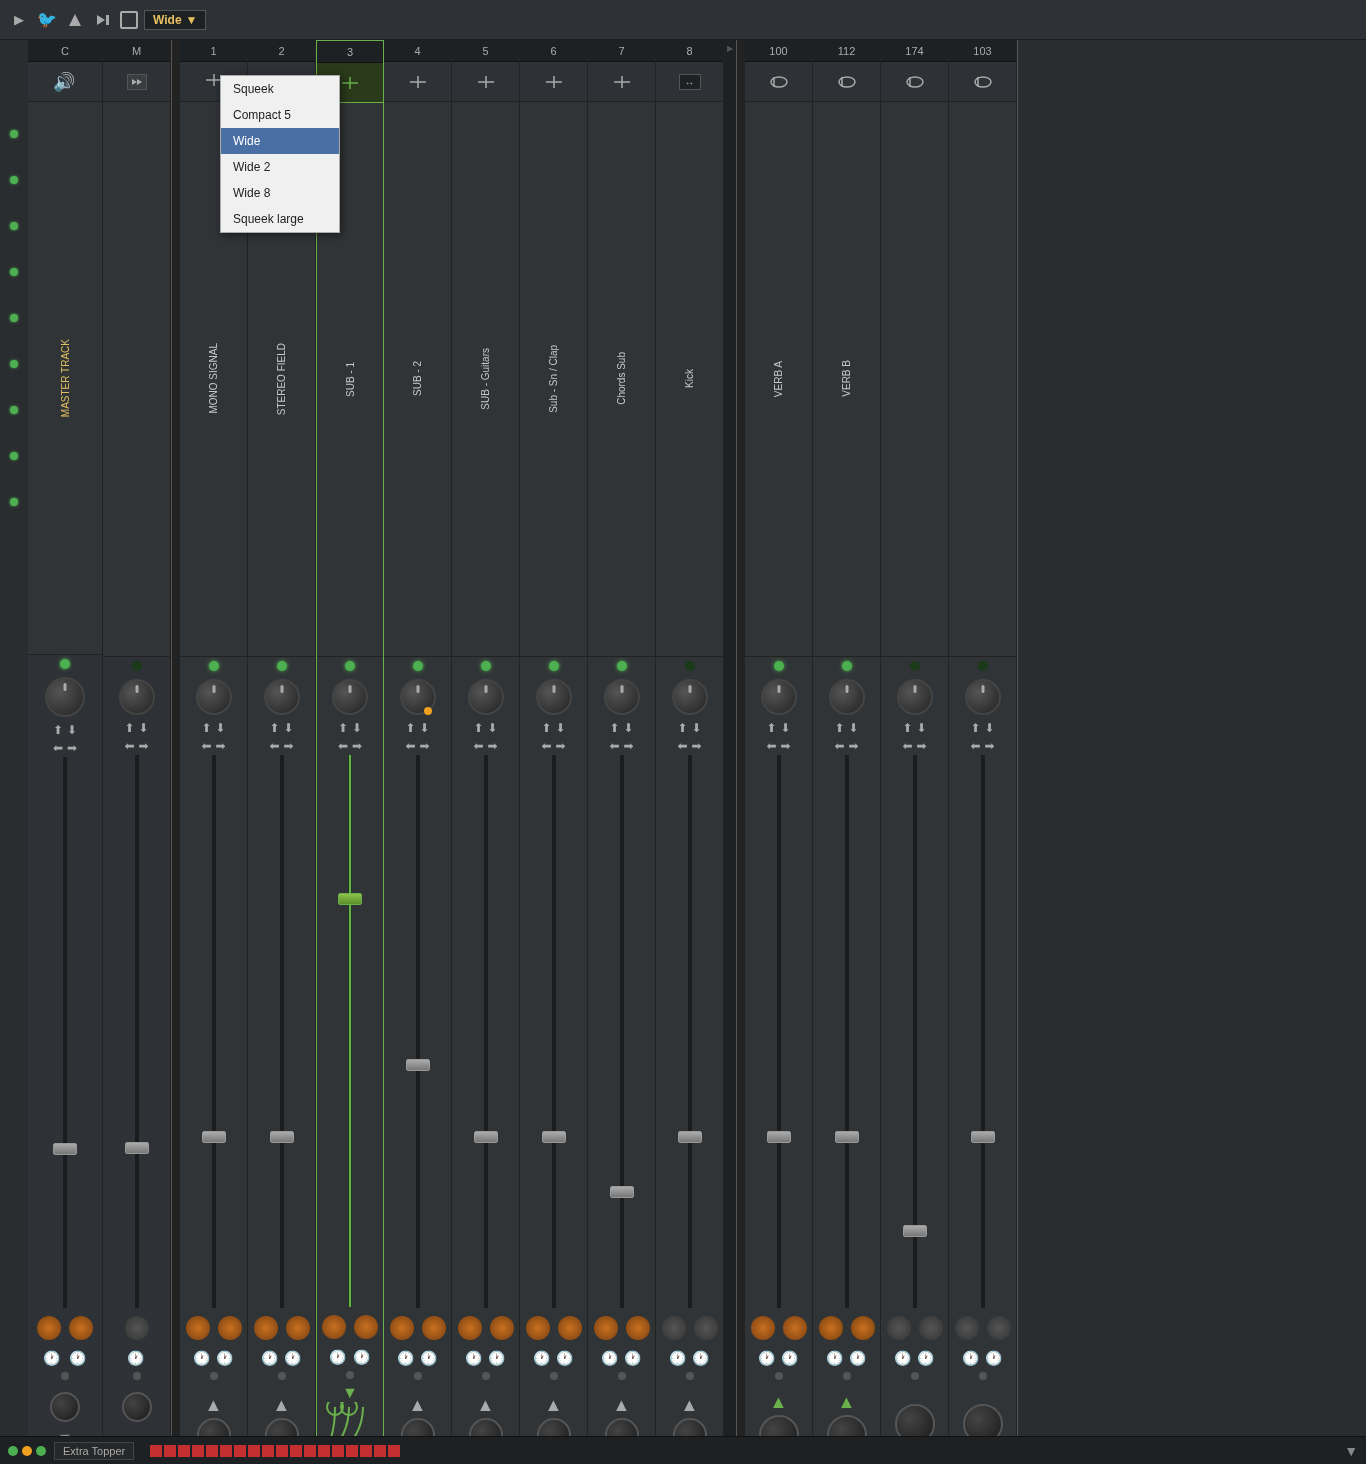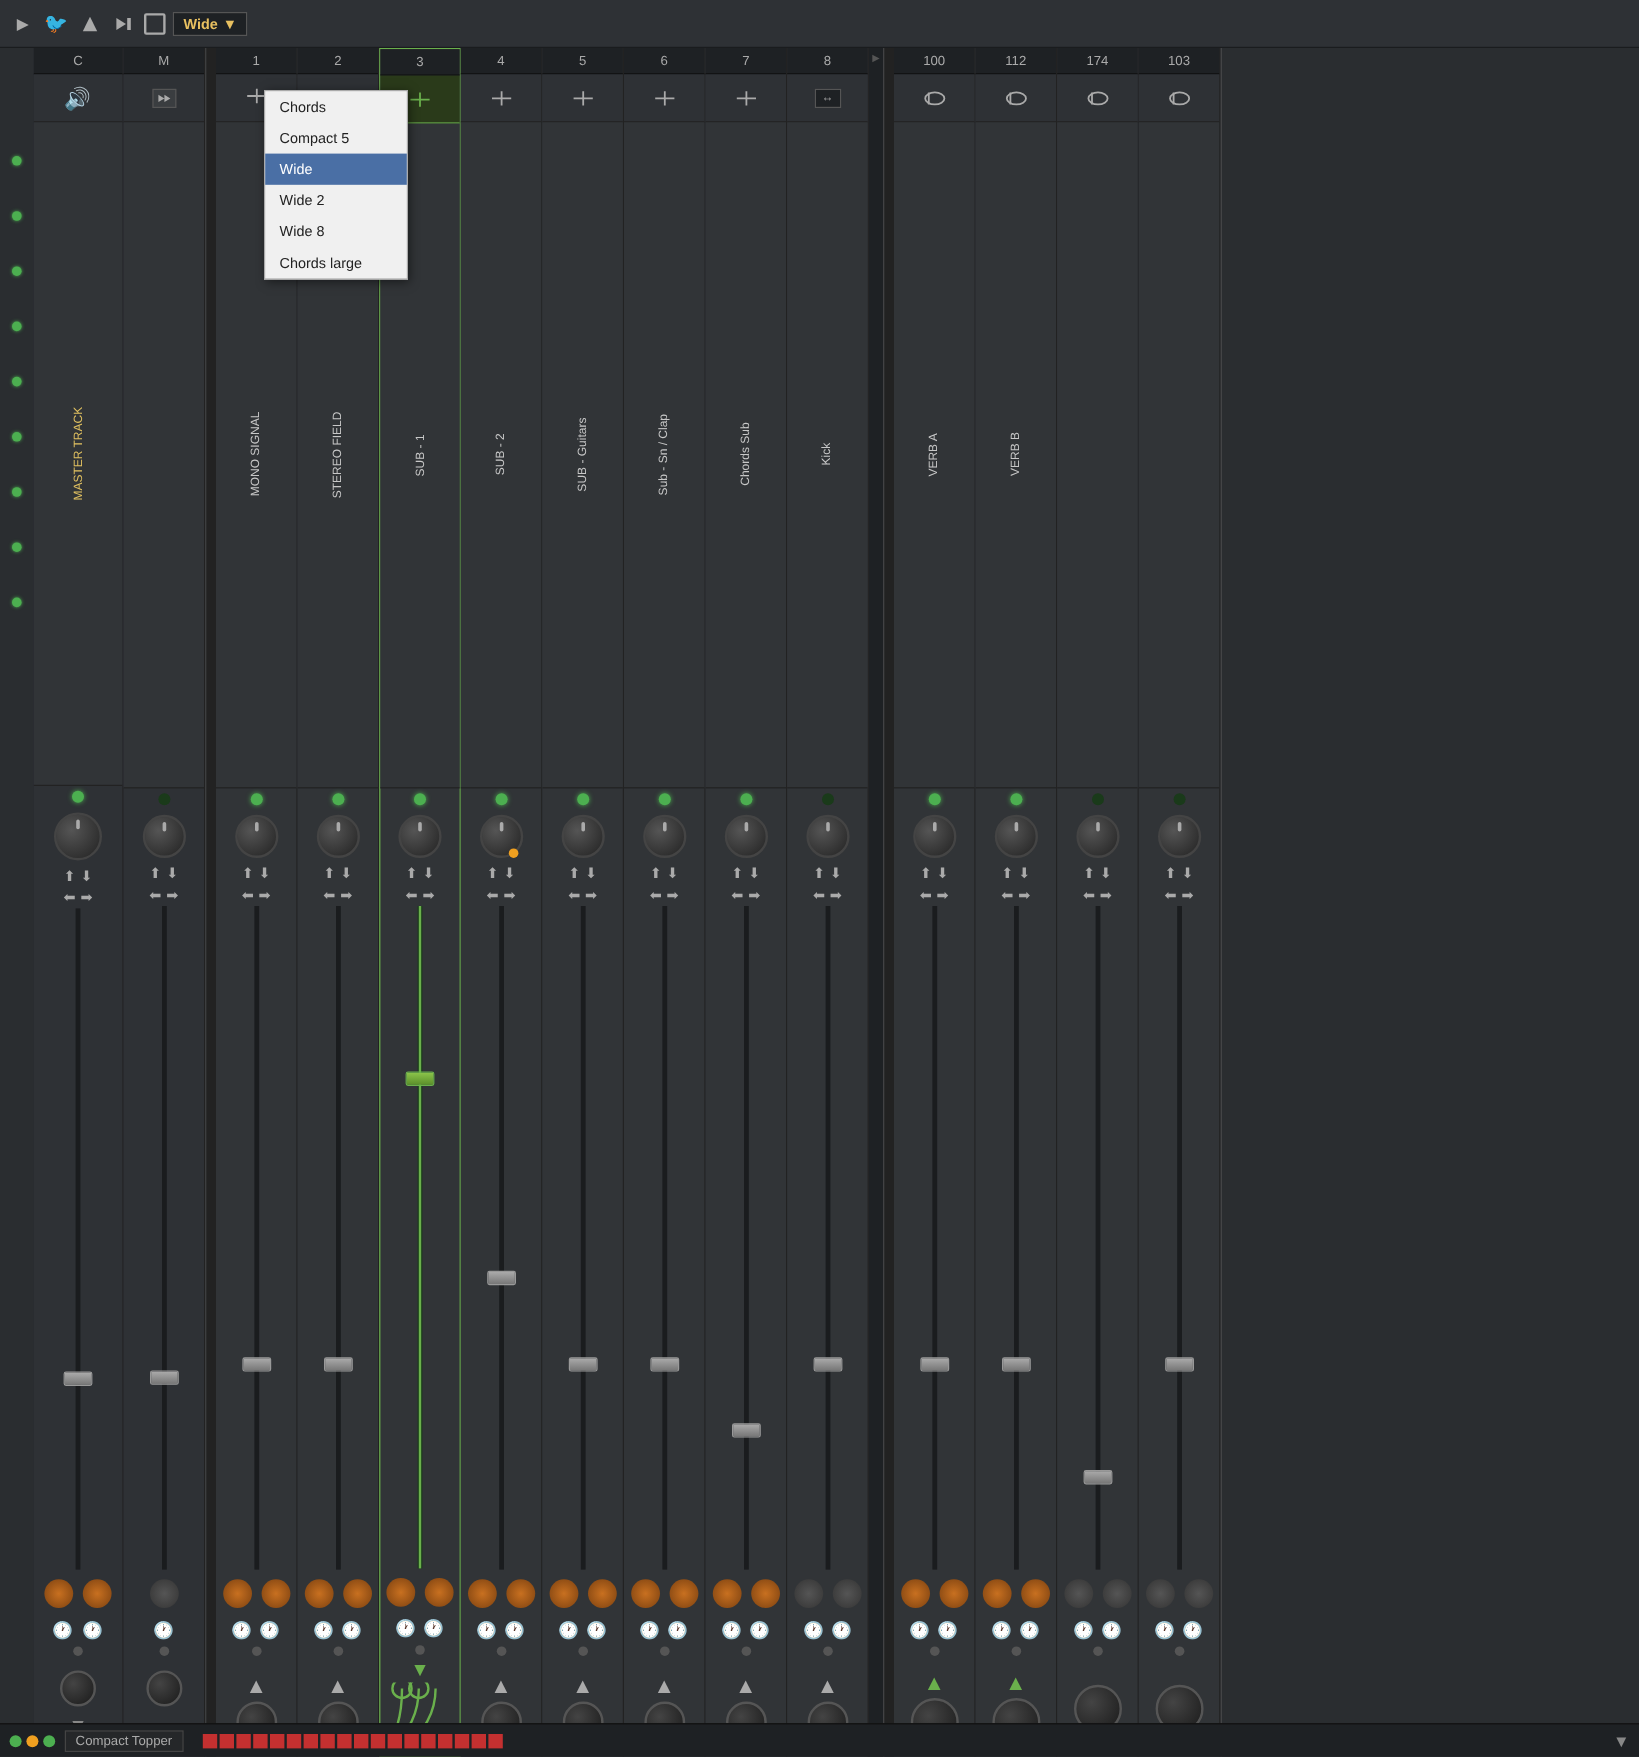--- a/index.html
+++ b/index.html
@@ -331,26 +331,26 @@
     </div>
     <div class="toolbar-btn" style="width:18px;height:18px;border:2px solid #aaa;border-radius:2px;"></div>
 
     <div class="view-selector" style="position:relative;">
       <span>Wide</span>
       <span>▼</span>
     </div>
   </div>
 
   <div class="dropdown-menu">
-    <div class="dropdown-item">Chords</div>
+    <div class="dropdown-item">Squeek</div>
     <div class="dropdown-item">Compact 5</div>
     <div class="dropdown-item selected">Wide</div>
     <div class="dropdown-item">Wide 2</div>
     <div class="dropdown-item">Wide 8</div>
-    <div class="dropdown-item">Chords large</div>
+    <div class="dropdown-item">Squeek large</div>
   </div>
 
   <div class="mixer-area">
 
     <div class="left-panel">
       <div class="panel-led"></div>
       <div class="panel-led" style="margin-top:30px;"></div>
       <div class="panel-led" style="margin-top:30px;"></div>
       <div class="panel-led" style="margin-top:30px;"></div>
       <div class="panel-led" style="margin-top:30px;"></div>
@@ -951,21 +951,21 @@
 
     </div>
   </div>
 
   <div class="status-bar">
     <div class="status-lights">
       <div class="status-light"></div>
       <div class="status-light yellow"></div>
       <div class="status-light"></div>
     </div>
-    <div class="status-text">Compact Topper</div>
+    <div class="status-text">Extra Topper</div>
 
     <div style="display:flex;gap:2px;margin-left:8px;">
       <div style="width:12px;height:12px;background:#c43030;"></div>
       <div style="width:12px;height:12px;background:#c43030;"></div>
       <div style="width:12px;height:12px;background:#c43030;"></div>
       <div style="width:12px;height:12px;background:#c43030;"></div>
       <div style="width:12px;height:12px;background:#c43030;"></div>
       <div style="width:12px;height:12px;background:#c43030;"></div>
       <div style="width:12px;height:12px;background:#c43030;"></div>
       <div style="width:12px;height:12px;background:#c43030;"></div>

